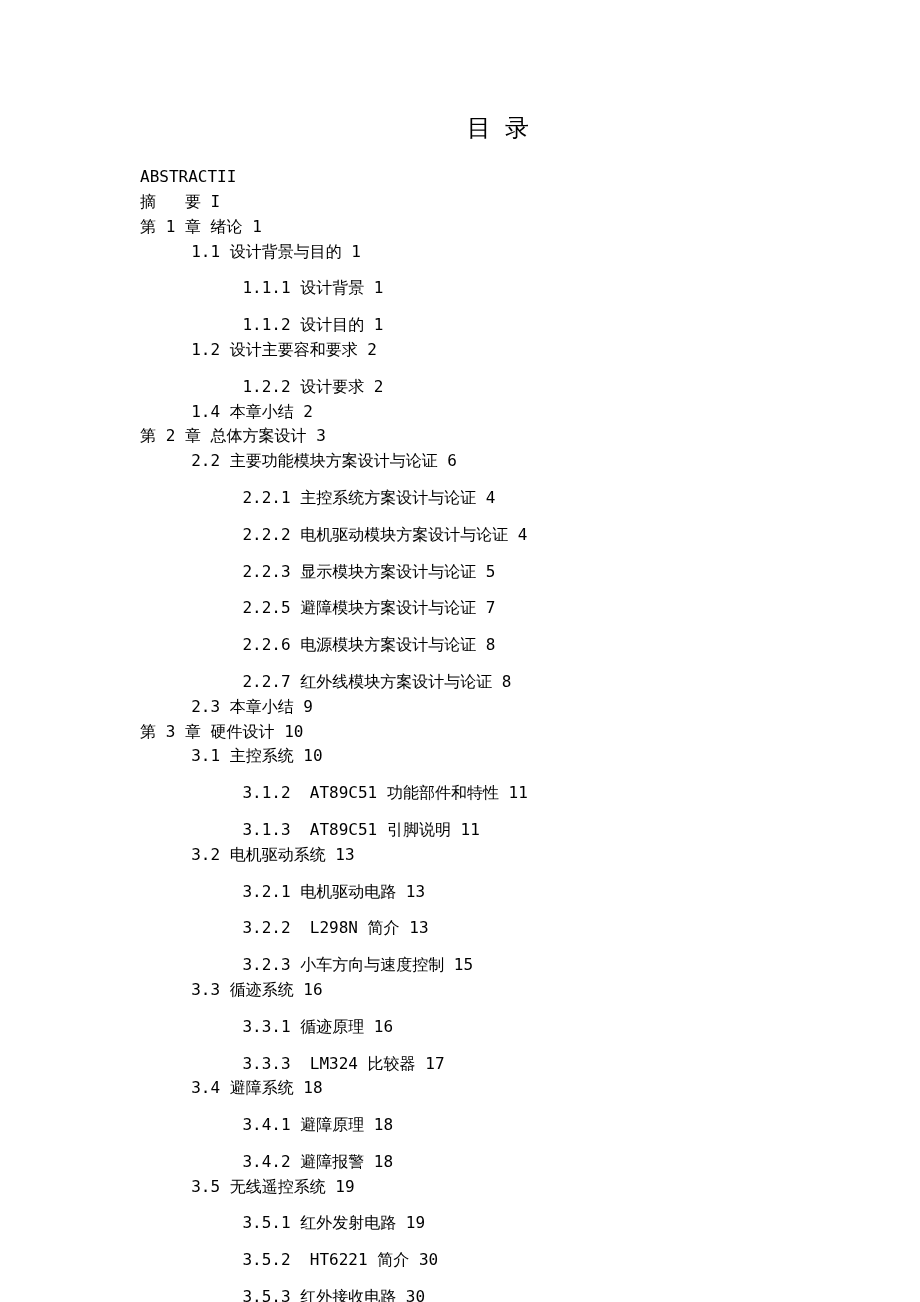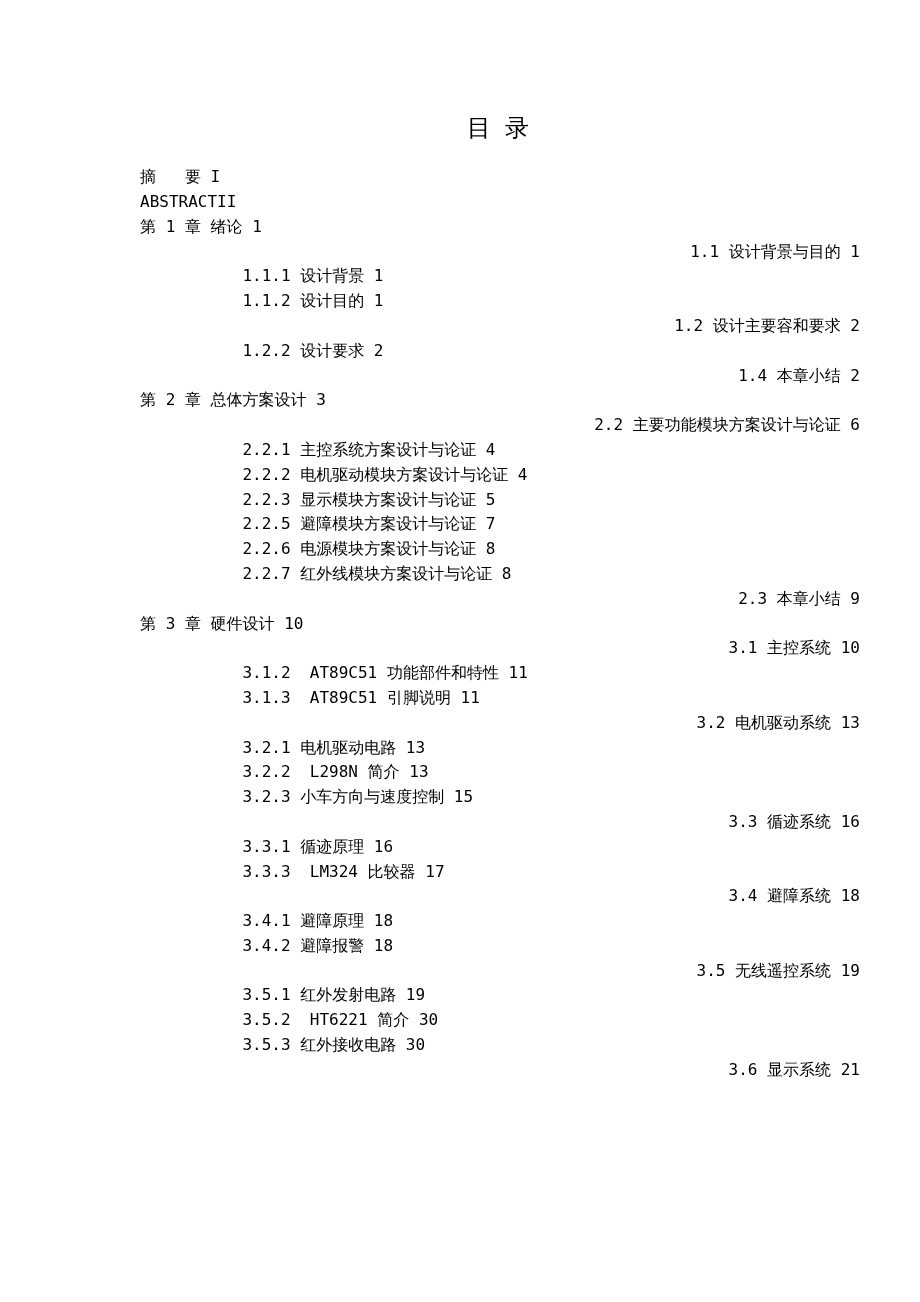--- a/index.html
+++ b/index.html
@@ -23,31 +23,31 @@
       font-size: 24px;
       letter-spacing: 4px;
       margin-bottom: 18px;
       font-weight: normal;
     }
     .toc-line {
       white-space: pre;
       font-family: "SimSun", "宋体", monospace;
     }
     .level-0 { padding-left: 0; }
-    .level-1 { padding-left: 3.2em; text-align: right; }
-    .level-2 { padding-left: 6.4em; }
+    .level-1 { padding-left: 3.2em; }
+    .level-2 { padding-left: 6.4em; margin-top: 12px; }
   </style>
 </head>
 <body>
 
 <div class="page">
   <div class="doc-title">目 录</div>
   <div id="toc-container">
+      <div class="toc-line level-0">ABSTRACTII</div>
       <div class="toc-line level-0">摘   要 I</div>
-      <div class="toc-line level-0">ABSTRACTII</div>
       <div class="toc-line level-0">第 1 章 绪论 1</div>
       <div class="toc-line level-1">1.1 设计背景与目的 1</div>
       <div class="toc-line level-2">1.1.1 设计背景 1</div>
       <div class="toc-line level-2">1.1.2 设计目的 1</div>
       <div class="toc-line level-1">1.2 设计主要容和要求 2</div>
       <div class="toc-line level-2">1.2.2 设计要求 2</div>
       <div class="toc-line level-1">1.4 本章小结 2</div>
       <div class="toc-line level-0">第 2 章 总体方案设计 3</div>
       <div class="toc-line level-1">2.2 主要功能模块方案设计与论证 6</div>
       <div class="toc-line level-2">2.2.1 主控系统方案设计与论证 4</div>

